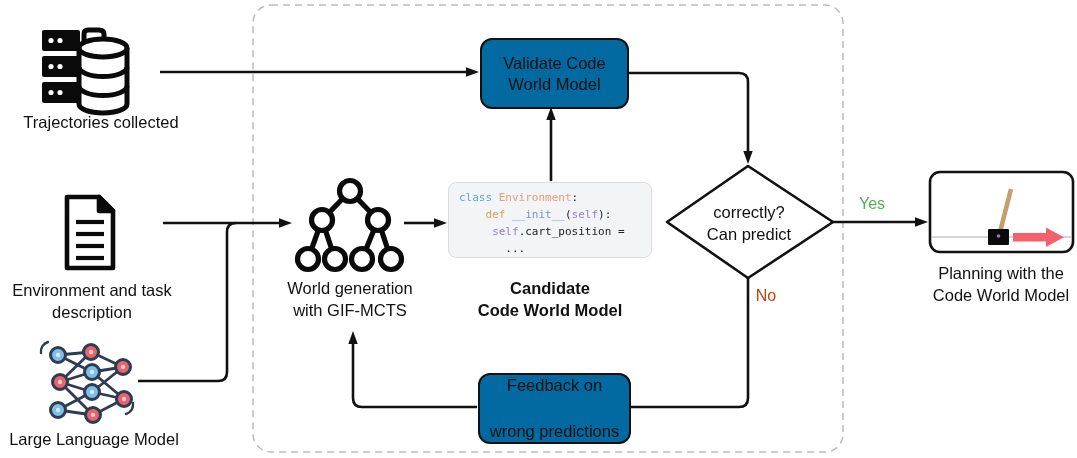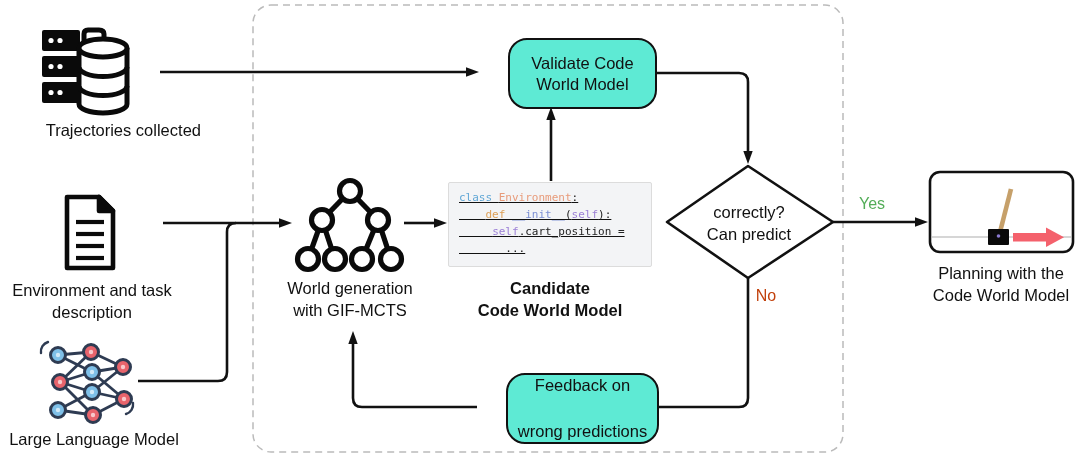--- a/index.html
+++ b/index.html
@@ -3,30 +3,30 @@
 <meta charset="utf-8">
 <style>
   html,body{margin:0;padding:0;background:#ffffff;}
   .canvas{
     position:relative;width:1077px;height:458px;background:#ffffff;overflow:hidden;
     font-family:"Liberation Sans",sans-serif;color:#111;
   }
   .canvas svg{position:absolute;left:0;top:0;}
   .lbl{position:absolute;text-align:center;font-size:16.5px;line-height:22px;color:#111;}
   .box{
-    position:absolute;background:#5eead4;border:2.6px solid #111;border-radius:19px;
+    position:absolute;background:#0369a1;border:2.6px solid #111;border-radius:12px;
     display:flex;flex-direction:column;align-items:center;justify-content:center;
-    font-size:16.5px;line-height:21px;text-align:center;z-index:2;margin-left:28px;
+    font-size:16.5px;line-height:21px;text-align:center;z-index:2;
   }
   .codebox{
-    position:absolute;left:448px;top:182px;width:204px;height:85px;box-sizing:border-box;
-    background:#f3f4f6;border:1.5px solid #dcdcdc;border-radius:2px;
+    position:absolute;left:448px;top:182px;width:204px;height:76px;box-sizing:border-box;
+    background:#f3f4f6;border:1.5px solid #dcdcdc;border-radius:8px;
     margin:0;padding:6px 0 0 10px;
     font-family:"DejaVu Sans Mono",monospace;font-size:11px;line-height:17px;
-    white-space:pre;z-index:2;text-decoration:underline;
+    white-space:pre;z-index:2;
   }
   .yesno{position:absolute;font-size:16px;font-weight:400;text-align:center;z-index:2;}
 </style>
 </head>
 <body>
 
 <div class="canvas">
 
   <svg width="1077" height="458" viewBox="0 0 1077 458">
 
@@ -168,21 +168,21 @@
     <div>World Model</div>
   </div>
 
   <div class="box" style="left:478px;top:373px;width:149px;height:67px;justify-content:space-between;">
     <div>Feedback on</div>
     <div>wrong predictions</div>
   </div>
 
   <pre class="codebox"><div><span style="color: rgb(97, 167, 214);">class </span><span style="color: rgb(232, 155, 122);">Environment</span><span style="color: rgb(34, 34, 34);">:</span></div><div><span style="color: rgb(34, 34, 34);">    </span><span style="color: rgb(221, 159, 85);">def </span><span style="color: rgb(123, 143, 212);">__init__</span><span style="color: rgb(34, 34, 34);">(</span><span style="color: rgb(155, 127, 214);">self</span><span style="color: rgb(34, 34, 34);">):</span></div><div><span style="color: rgb(34, 34, 34);">     </span><span style="color: rgb(155, 127, 214);">self</span><span style="color: rgb(34, 34, 34);">.cart_position =</span></div><div><span style="color: rgb(34, 34, 34);">       ...</span></div></pre>
 
-  <div class="lbl" style="left:1px;top:119px;width:200px;text-align:right;">
+  <div class="lbl" style="left:1px;top:111px;width:200px;">
     <div>Trajectories collected</div>
   </div>
 
   <div class="lbl" style="left:-8px;top:279px;width:200px;">
     <div>Environment and task</div>
     <div>description</div>
   </div>
 
   <div class="lbl" style="left:-16px;top:428px;width:220px;">
     <div>Large Language Model</div>

